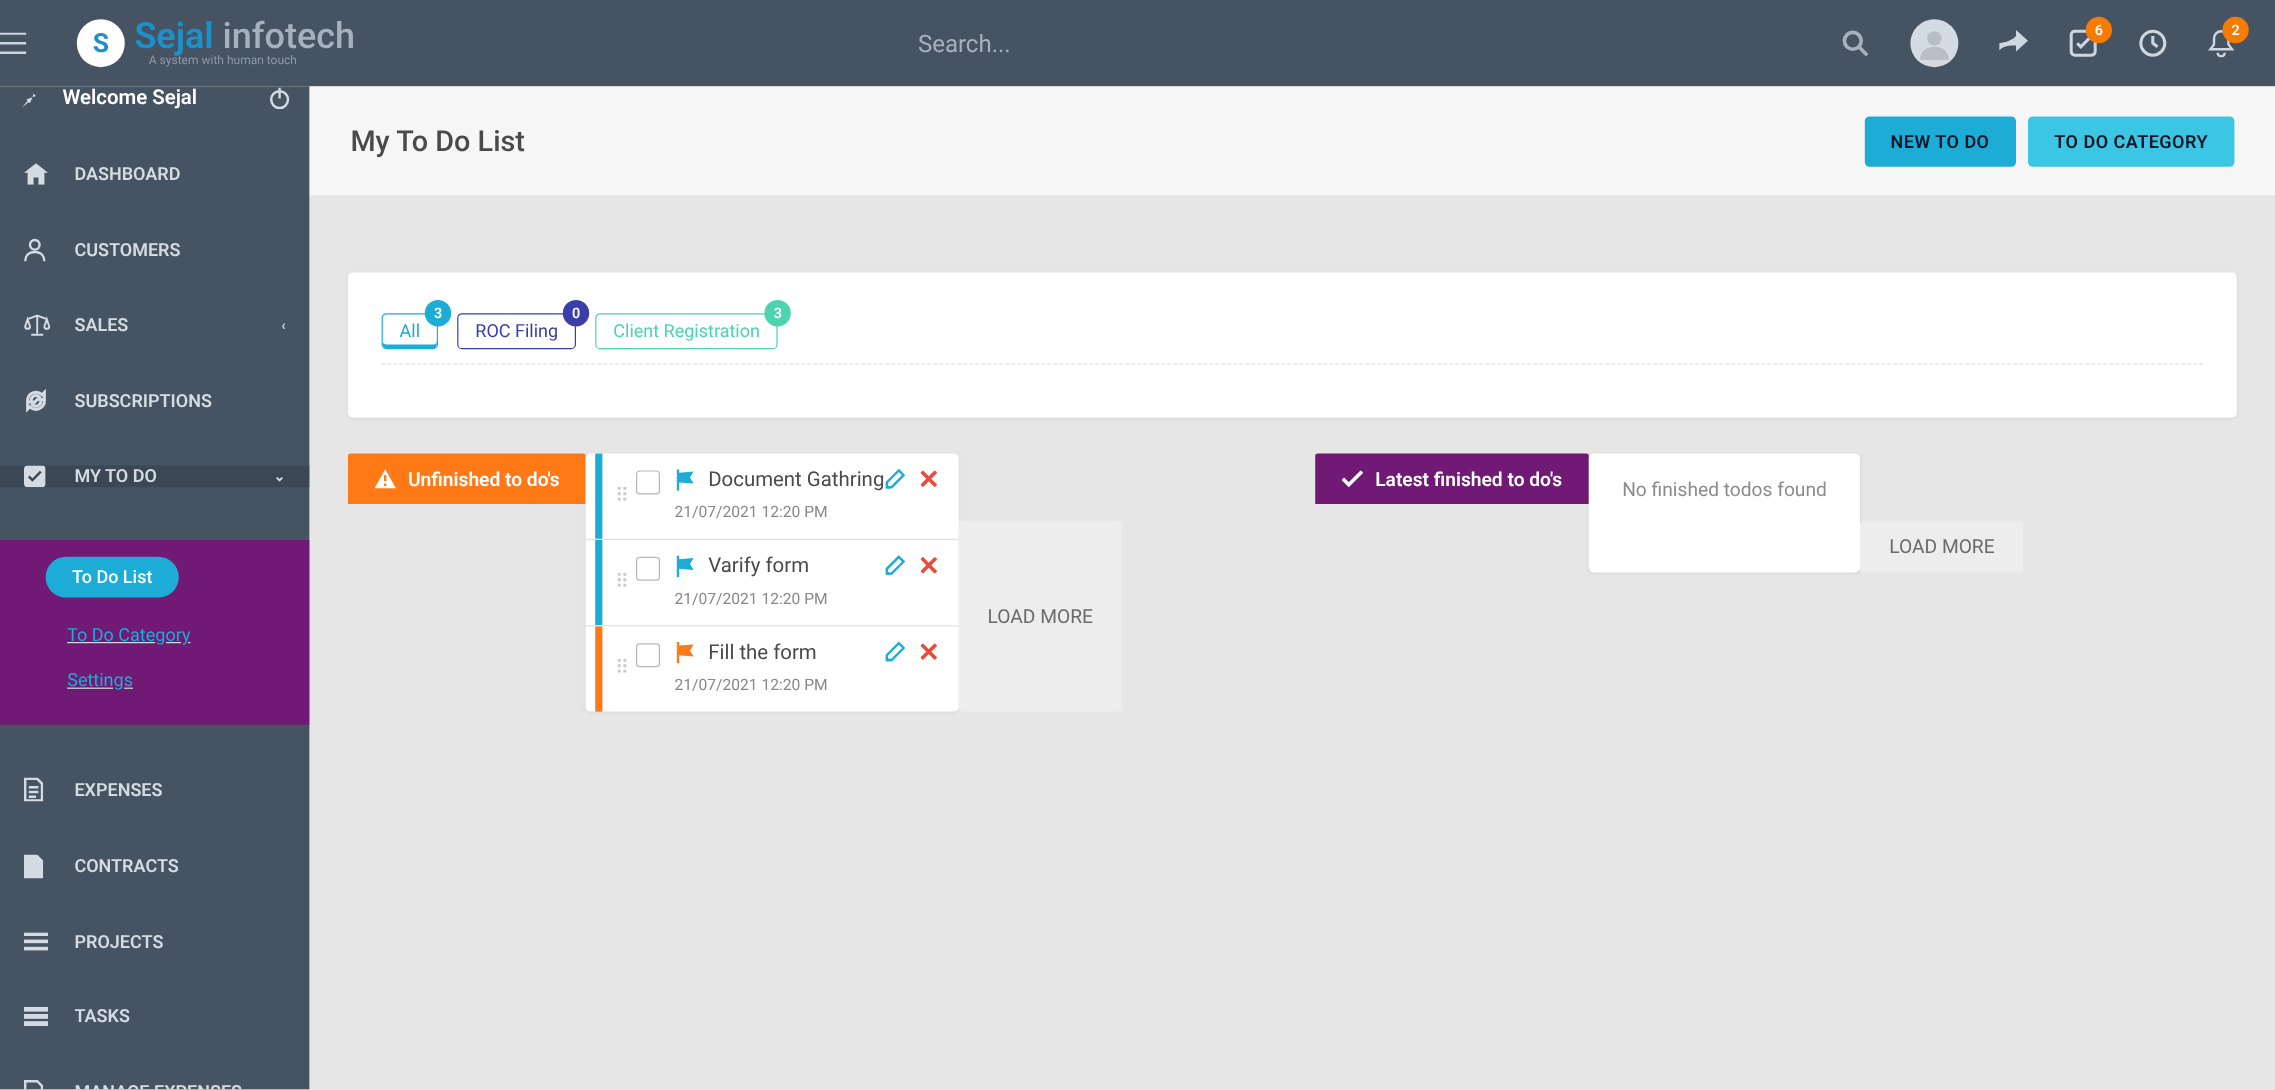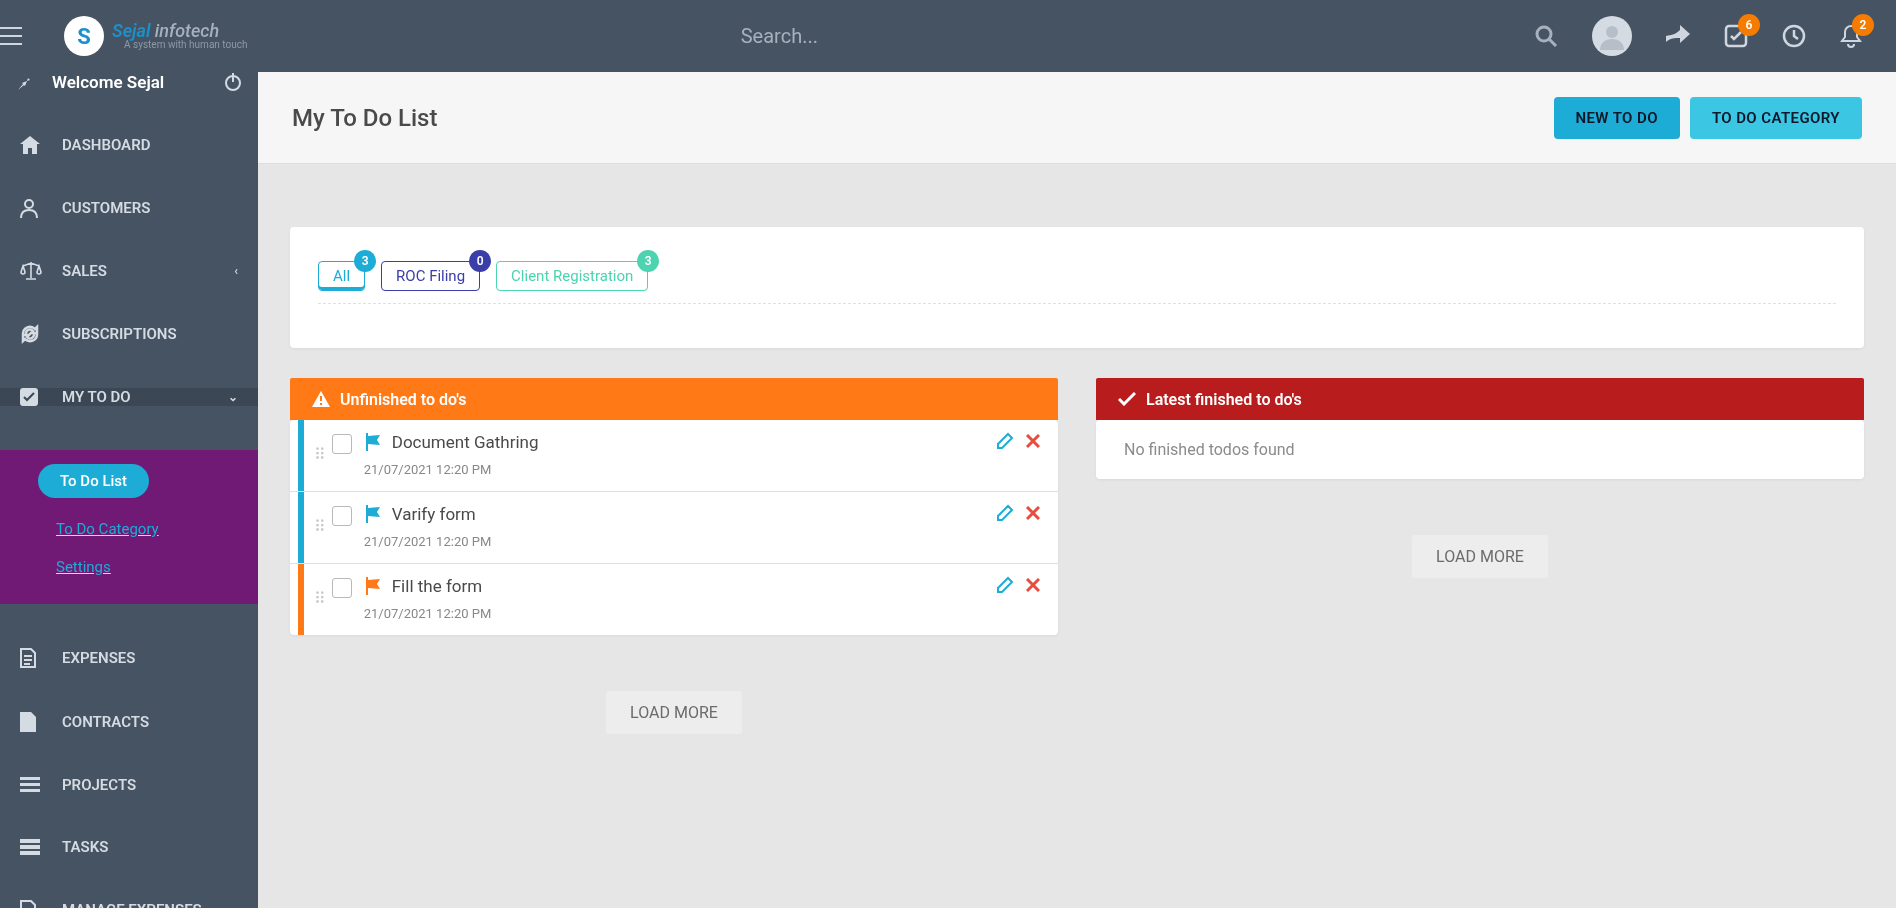--- a/index.html
+++ b/index.html
@@ -5,21 +5,21 @@
 * { margin: 0; padding: 0; box-sizing: border-box; font-family: -apple-system, BlinkMacSystemFont, "Segoe UI", Roboto, sans-serif; }
 html, body { width: 1896px; height: 908px; overflow: hidden; }
 body { background: #e6e6e6; }
 
 
 .topbar { height: 72px; background: #465363; display: flex; align-items: center; color: #cfd6df; }
 .hamburger { width: 60px; text-align: center; font-size: 22px; cursor: pointer; }
 .logo { display: flex; align-items: center; gap: 8px; margin-left: 4px; }
 .logo-badge { width: 40px; height: 40px; border-radius: 50%; background: #fff; display: flex; align-items: center; justify-content: center; color: #1c90c9; font-weight: 700; font-size: 22px; }
 .logo-text { line-height: 1; }
-.logo-text .l1 { font-size: 18px; font-style: italic; }
+.logo-text .l1 { font-size: 30px; }
 .logo-text .l1 .b { color: #1c90c9; font-weight: 600; }
 .logo-text .l1 .g { color: #a7b1bd; font-weight: 500; }
 .logo-text .l2 { font-size: 10px; color: #8e99a7; margin-left: 12px; }
 .search-area { flex: 1; display: flex; justify-content: center; }
 .search-input { background: transparent; border: none; outline: none; font-size: 20px; color: #bef264; width: 300px; }
 .search-input::placeholder { color: #a7b1bd; }
 .top-actions { display: flex; align-items: center; gap: 34px; padding-right: 34px; }
 .top-actions .ic { font-size: 22px; color: #cfd6df; cursor: pointer; position: relative; }
 .avatar { width: 40px; height: 40px; border-radius: 50%; background: #d5dbe2; display: flex; align-items: center; justify-content: center; }
 .badge-n { position: absolute; top: -10px; right: -12px; min-width: 22px; height: 22px; border-radius: 11px; background: #f57c00; color: #fff; font-size: 12px; display: flex; align-items: center; justify-content: center; font-weight: 600; }
@@ -57,24 +57,24 @@
 .ftab.blue.active { box-shadow: inset 0 -3px 0 #1dacd6; }
 .ftab.indigo { border-color: #3a3ea8; color: #3a3ea8; }
 .ftab.green { border-color: #4cd3b0; color: #4cd3b0; }
 .tab-badge { position: absolute; top: -12px; right: -12px; min-width: 22px; height: 22px; border-radius: 11px; color: #fff; font-size: 12px; display: flex; align-items: center; justify-content: center; font-weight: 600; }
 .tab-badge.blue { background: #1dacd6; }
 .tab-badge.indigo { background: #3a3ea8; }
 .tab-badge.green { background: #4cd3b0; }
 
 
 .cols { display: flex; gap: 38px; align-items: flex-start; }
-.col { flex: 1; display: flex; flex-direction: column; }
+.col { flex: 1; display: flex; flex-direction: row; }
 .panel-hd { height: 42px; border-radius: 2px 2px 0 0; color: #fff; display: flex; align-items: center; gap: 10px; padding: 0 22px; font-size: 16px; font-weight: 600; }
 .panel-hd.orange { background: #ff7a17; }
-.panel-hd.blue { background: #b91c1c; }
+.panel-hd.blue { background: #701a75; }
 
 .todo-list { background: #fff; }
 .todo-item { border-top: 1px solid #e0e0e0; display: flex; align-items: flex-start; padding: 12px 18px 14px 8px; position: relative; }
 .todo-item:first-child { border-top: none; }
 .stripe { width: 6px; align-self: stretch; border-radius: 0; margin-right: 10px; margin-top: -12px; margin-bottom: -14px; }
 .stripe.blue { background: #1dacd6; }
 .stripe.orange { background: #ff7a17; }
 .drag-dots { color: #c9c9c9; font-size: 16px; letter-spacing: -2px; margin-right: 8px; align-self: center; cursor: grab; }
 .chk { width: 20px; height: 20px; border: 1px solid #b9b9b9; border-radius: 3px; margin-right: 12px; margin-top: 2px; cursor: pointer; }
 .flag { font-size: 18px; margin-right: 10px; margin-top: 1px; }

